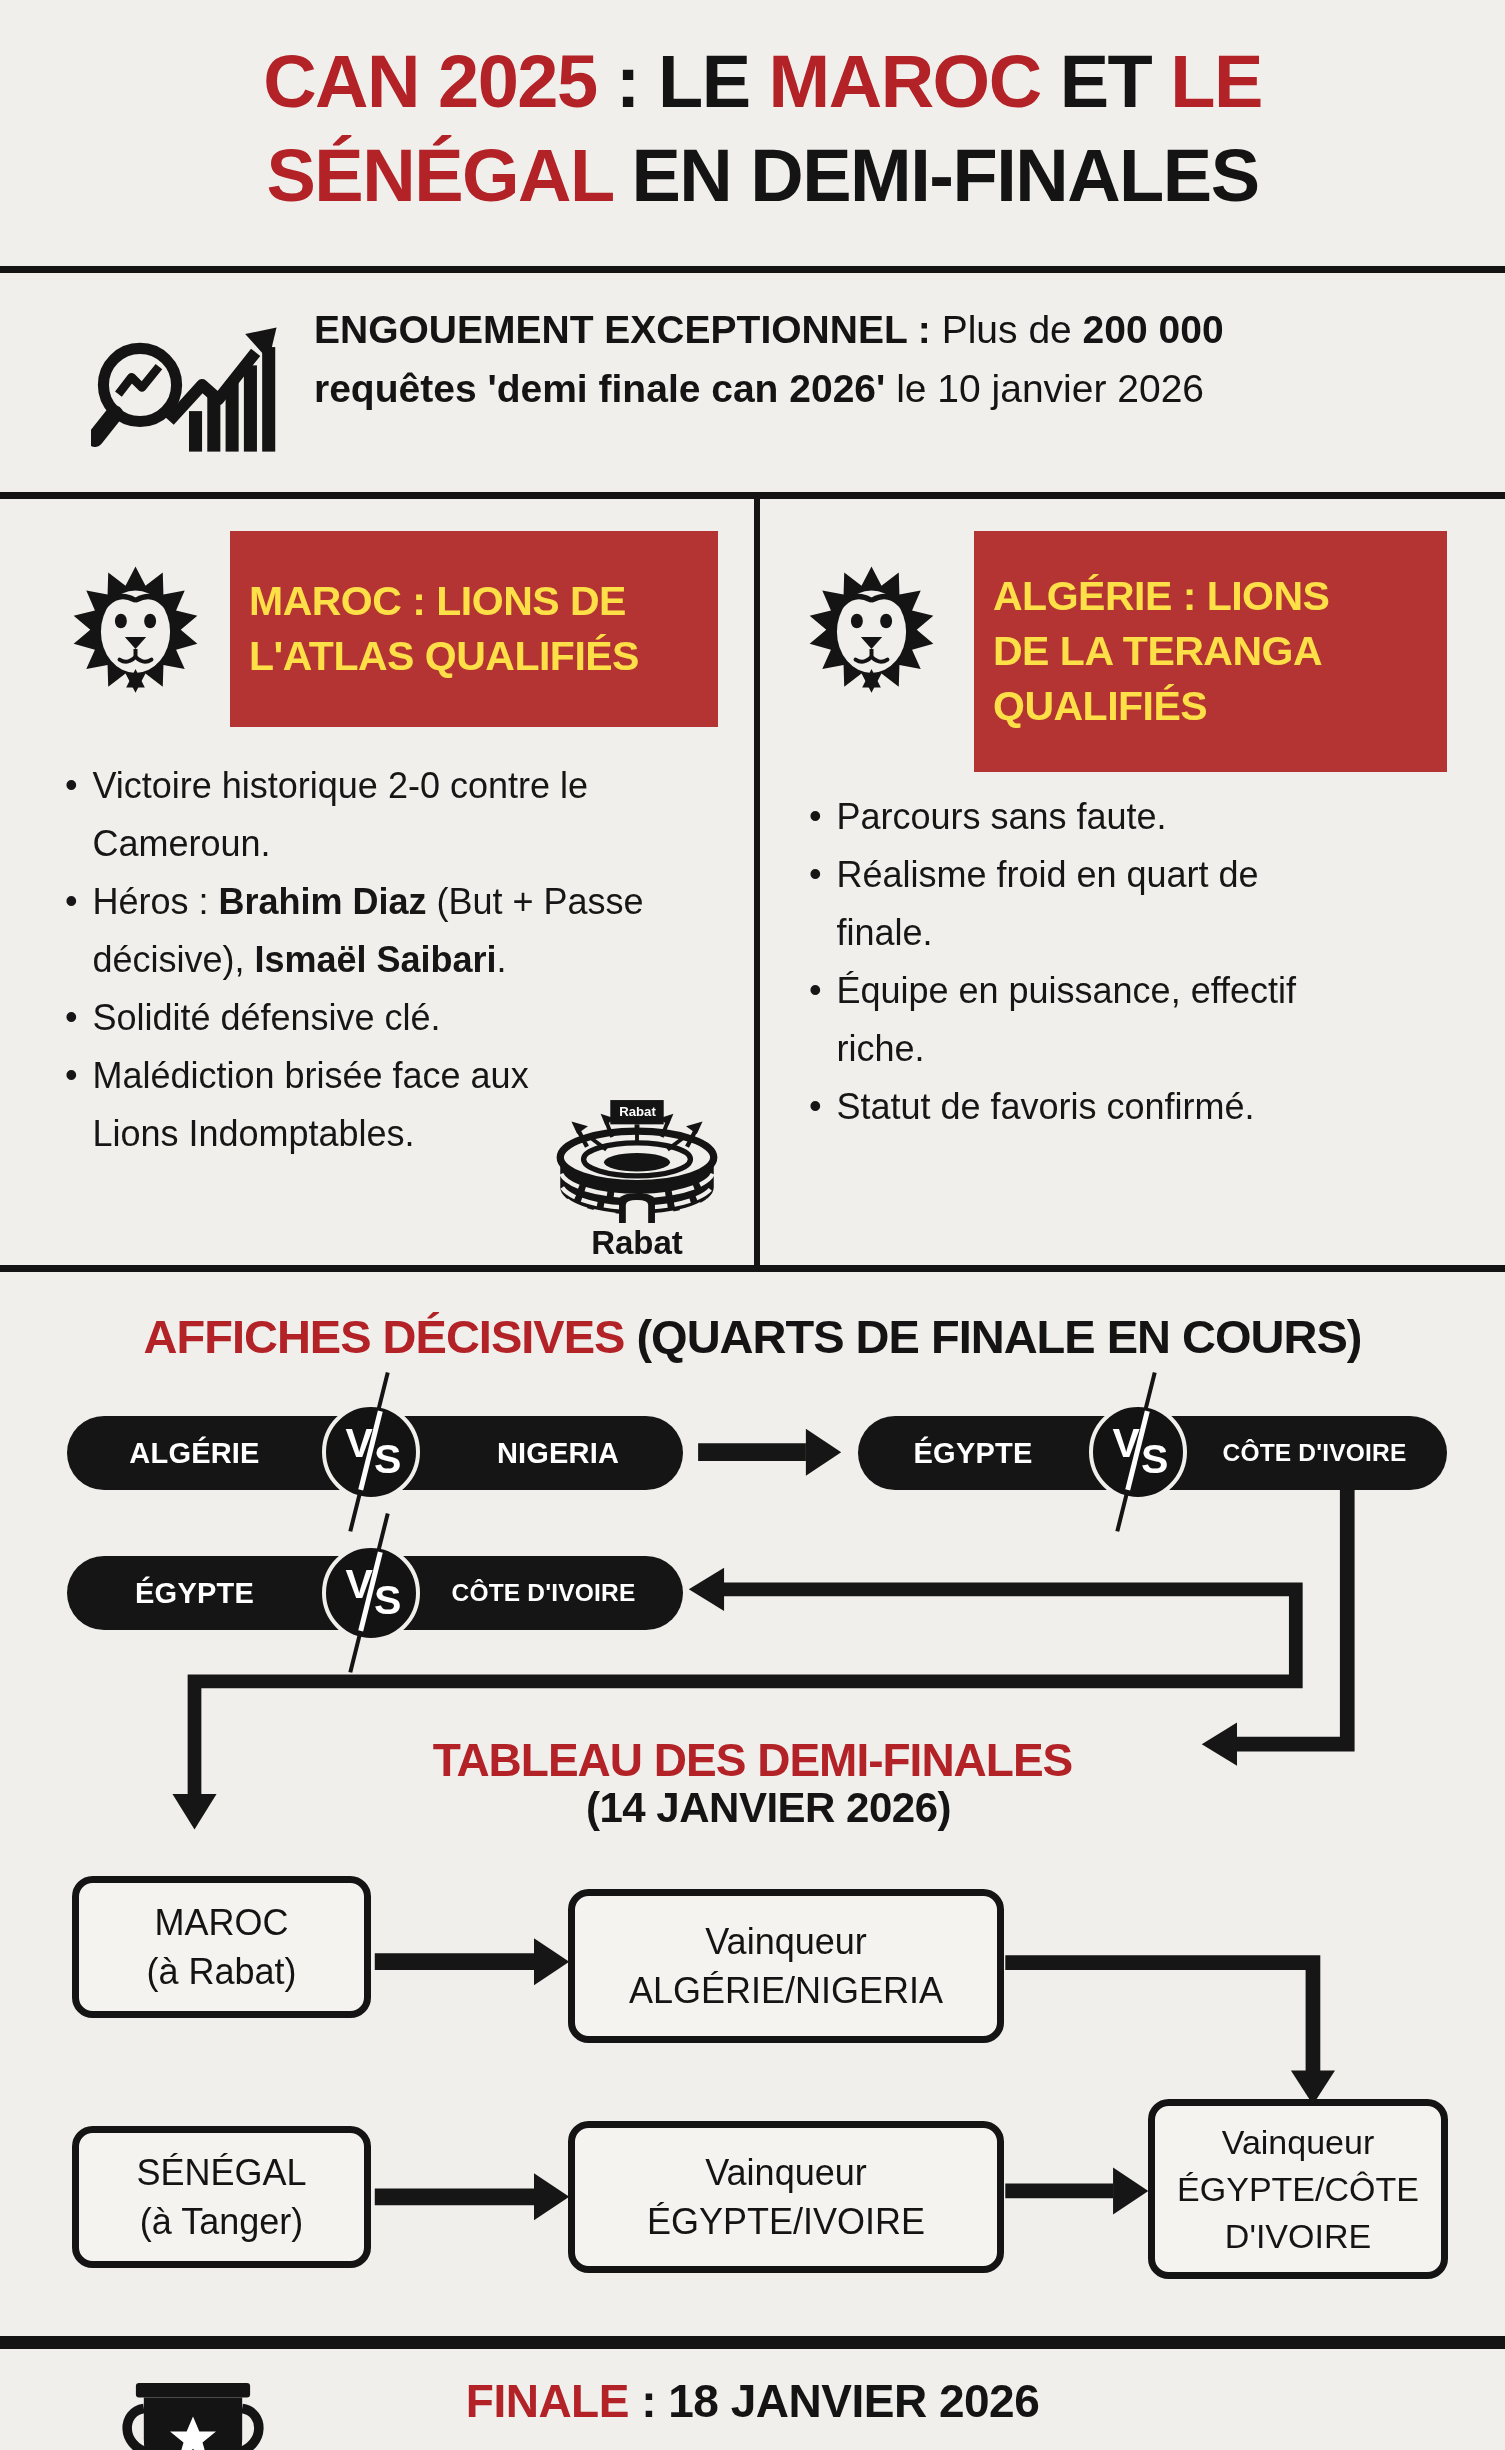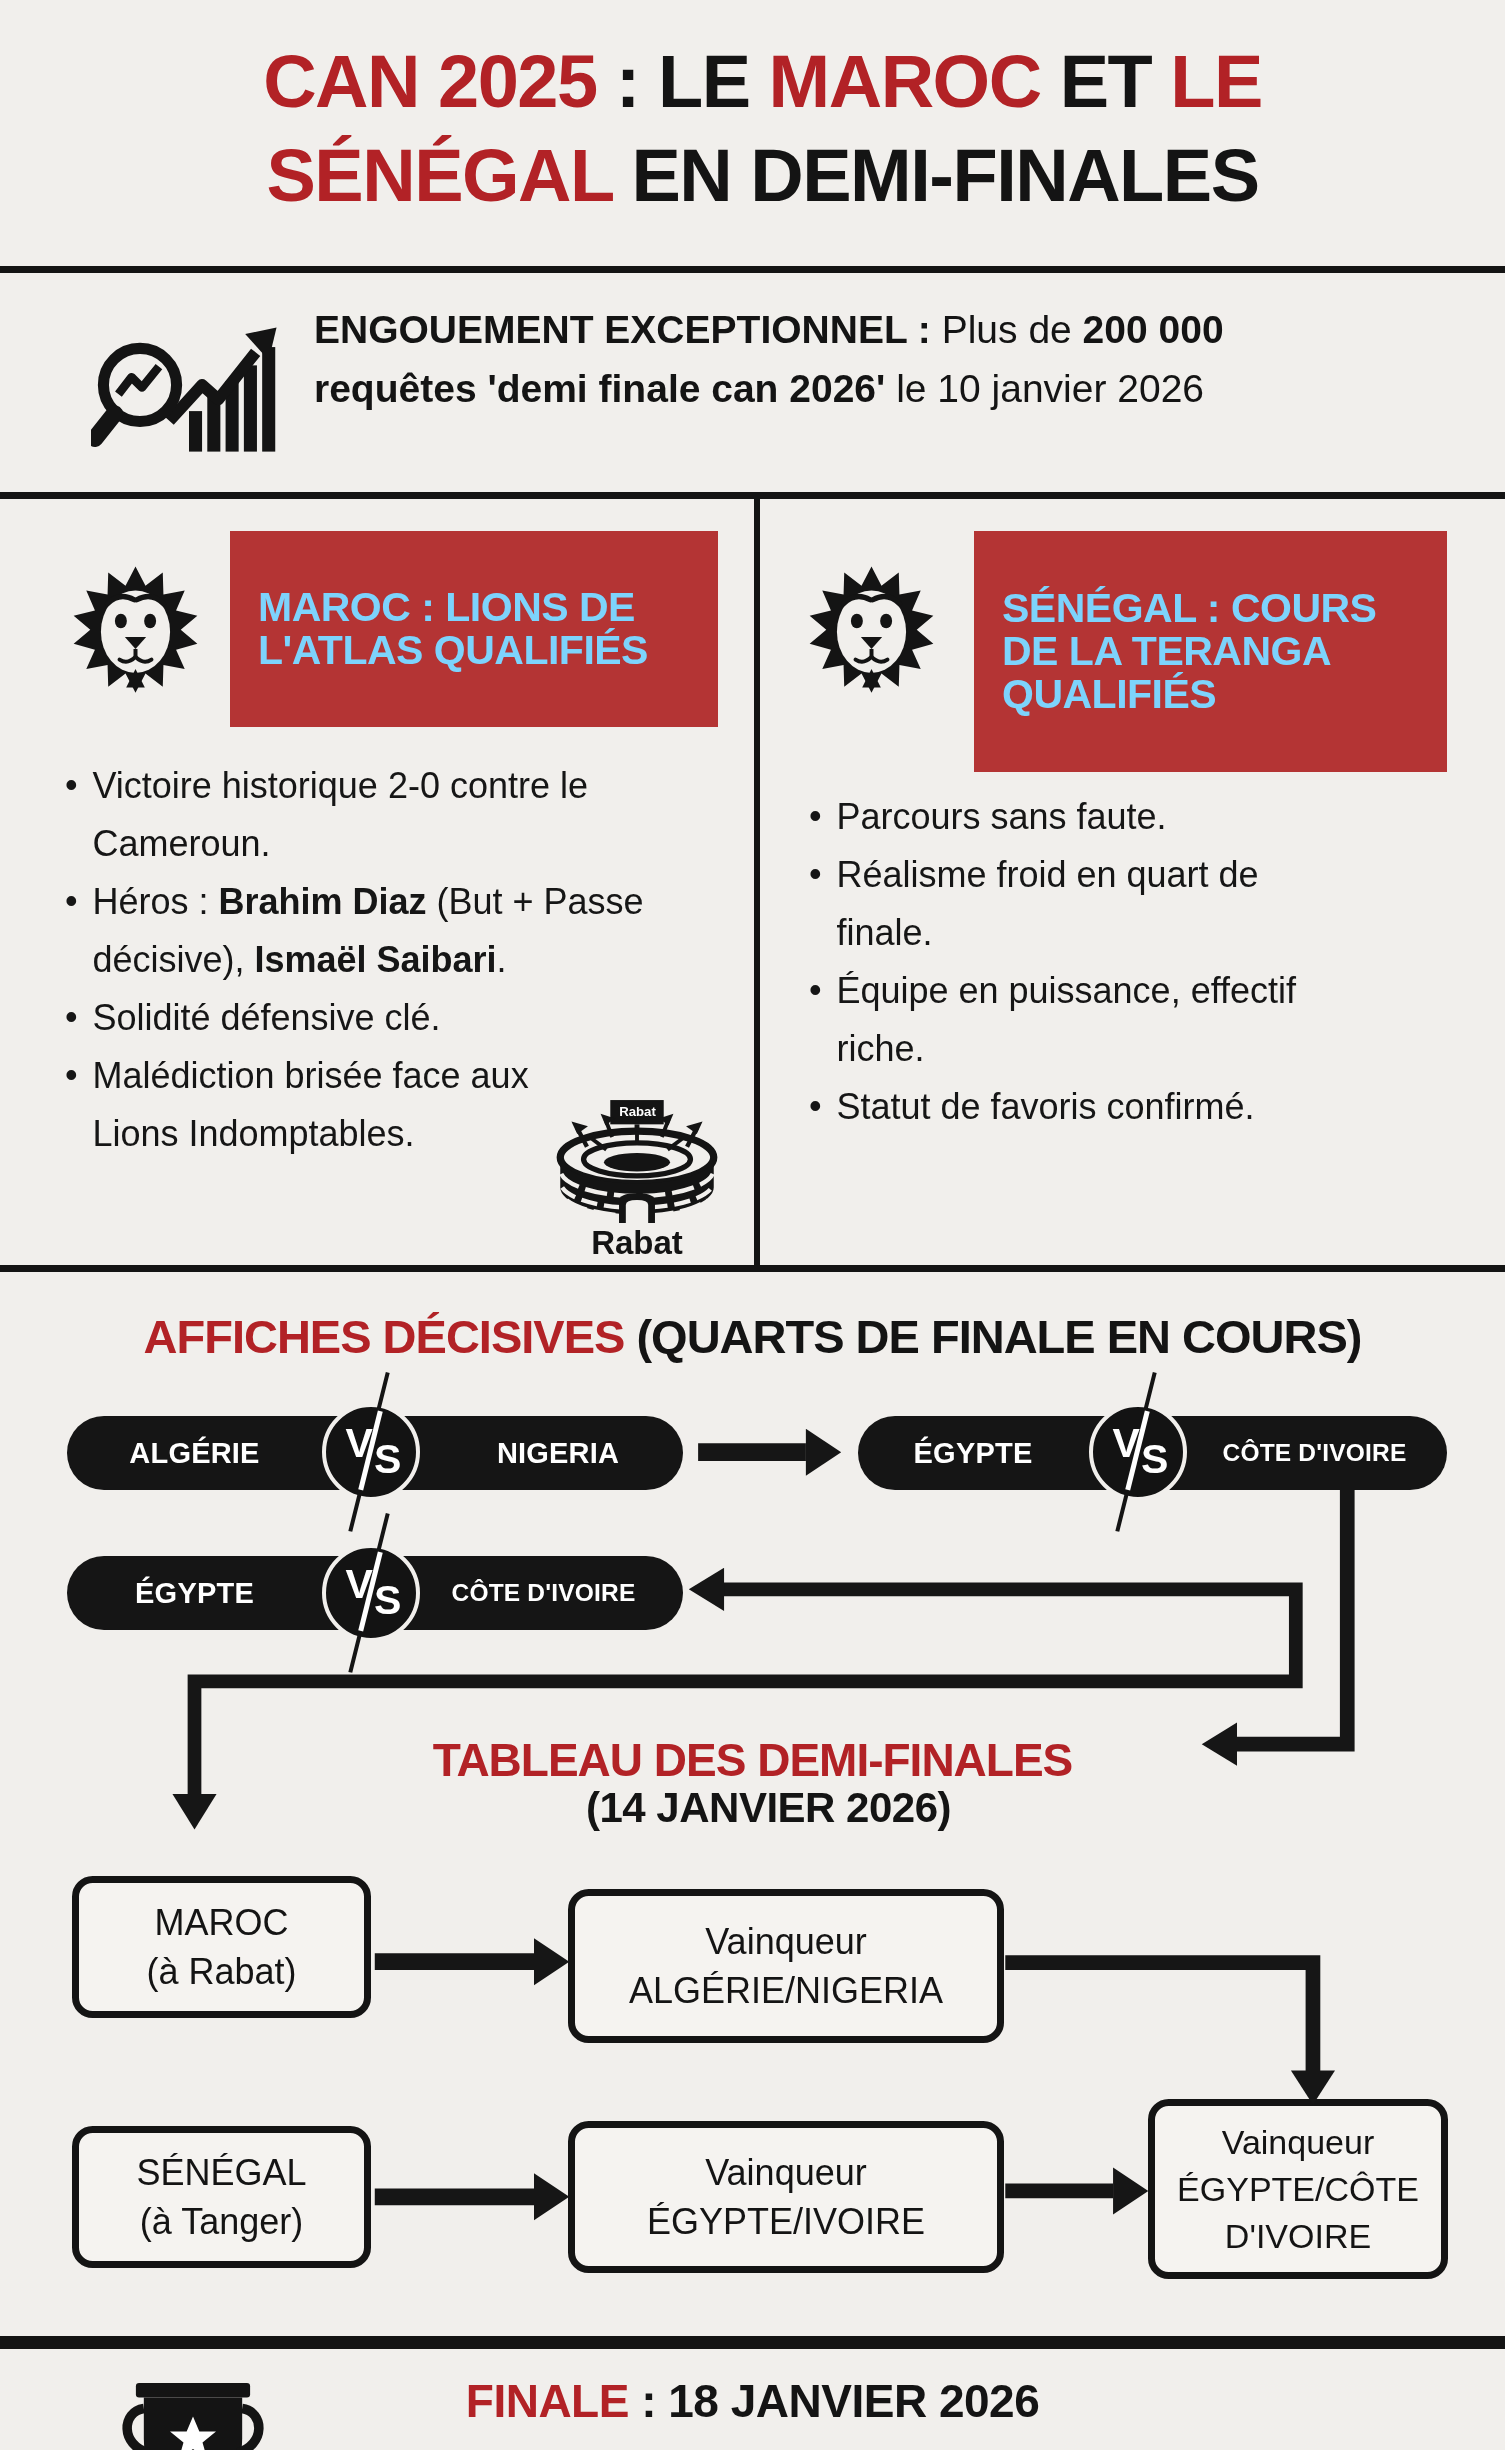--- a/index.html
+++ b/index.html
@@ -20,23 +20,23 @@
   
   .main-title{position:absolute;top:35px;left:0;width:1505px;text-align:center;
     font-size:74px;font-weight:800;line-height:94px;letter-spacing:-1.5px;margin-left:10px;}
   
   .eng-icon{position:absolute;left:91px;top:301px;}
   .eng-text{position:absolute;left:314px;top:300px;width:1166px;font-size:39px;
     line-height:59px;font-weight:500;}
   
   .col-divider{position:absolute;left:754px;top:493px;width:5.9px;height:772px;background:var(--ink);}
   .lion{position:absolute;}
-  .red-box{position:absolute;background:var(--box-red);color:#7dd3fc;font-weight:800;
-    font-size:41px;line-height:43px;display:flex;align-items:center;
-    padding-left:28px;box-sizing:border-box;white-space:pre-line;letter-spacing:-0.5px;}
+  .red-box{position:absolute;background:var(--box-red);color:#fde047;font-weight:800;
+    font-size:41px;line-height:55px;display:flex;align-items:center;
+    padding-left:19px;box-sizing:border-box;white-space:pre-line;letter-spacing:-0.5px;}
   .bullets{position:absolute;margin:0;padding:0;list-style:none;font-size:36px;
     line-height:58px;font-weight:500;color:#161616;}
   .bullets li{position:relative;padding-left:27.4px;white-space:pre-line;}
   .bullets li::before{content:"\2022";position:absolute;left:0;top:-1px;}
   .stadium-caption{position:absolute;text-align:center;font-weight:800;font-size:33px;}
   .stadium-sign-label{position:absolute;color:#ffffff;font-size:13.2px;font-weight:600;text-align:center;}
   
   .affiches-title{position:absolute;top:1309px;left:0;width:1505px;text-align:center;
     font-size:47px;font-weight:800;letter-spacing:-1px;}
   .pill{position:absolute;height:74px;background:#151515;border-radius:44px;color:#ffffff;}
@@ -157,21 +157,21 @@
     <path d="M30 206 A 158 54 0 0 0 320 206" fill="none" stroke="#f1efec" stroke-width="9" stroke-dasharray="46 14"></path>
     <path d="M138 253 V 208 Q 138 192 175 192 Q 212 192 212 208 V 253 Z" fill="#141414"></path>
     <path d="M152 253 V 216 Q 152 206 175 206 Q 198 206 198 216 V 253 Z" fill="#f1efec"></path>
   </svg>
   <div class="stadium-sign-label" style="left:611px;top:1104px;width:53px;">Rabat</div>
   <div class="stadium-caption" style="left:552px;top:1224px;width:170px;">Rabat</div>
 
   <svg class="lion" style="left:805px;top:543px;" width="133" height="180" viewBox="0 0 200 260">
     <use href="#lionhead"></use>
   </svg>
-  <div class="red-box" style="left:974px;top:531px;width:473px;height:241px;">SÉNÉGAL : COURS
+  <div class="red-box" style="left:974px;top:531px;width:473px;height:241px;">ALGÉRIE : LIONS
 DE LA TERANGA
 QUALIFIÉS</div>
   <ul class="bullets" style="left:809px;top:788px;width:671px;">
       <li><span>Parcours sans faute.</span></li>
       <li><span>Réalisme froid en quart de
 finale.</span></li>
       <li><span>Équipe en puissance, effectif
 riche.</span></li>
       <li><span>Statut de favoris confirmé.</span></li>
     </ul>

